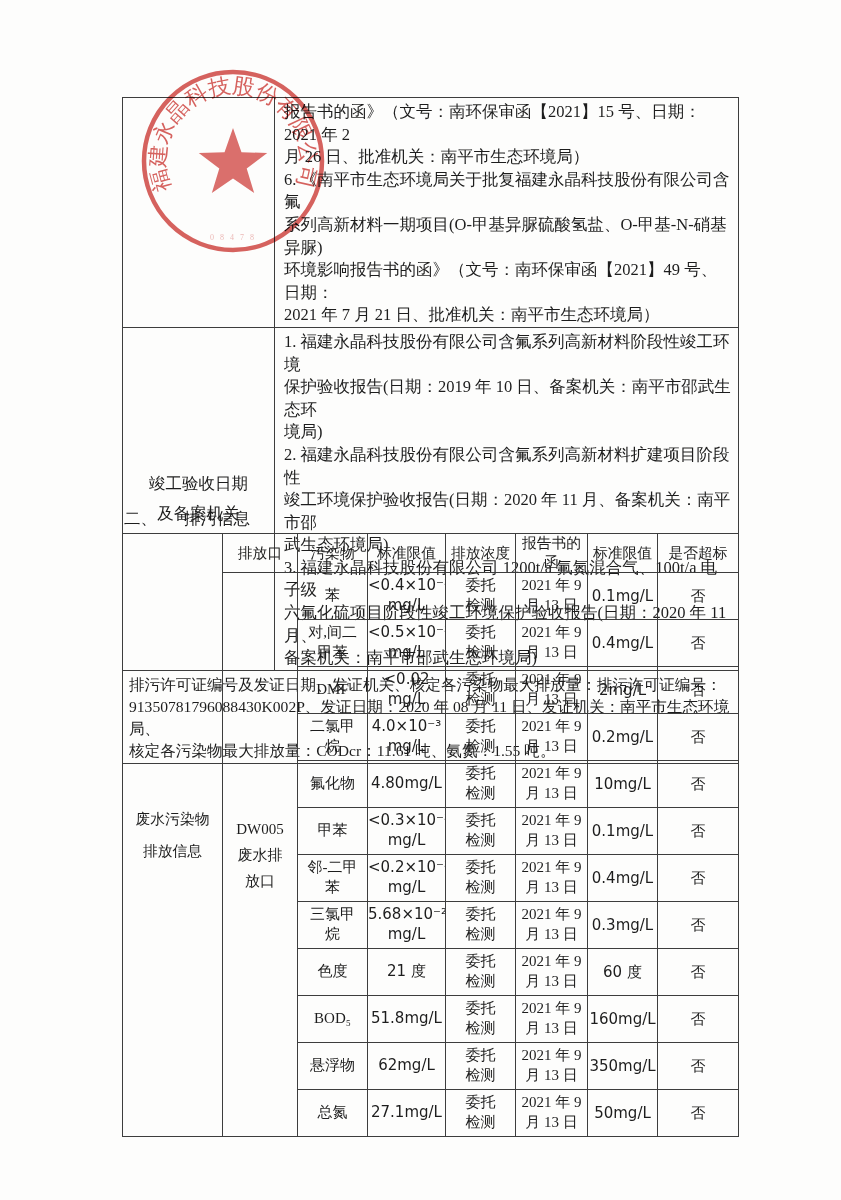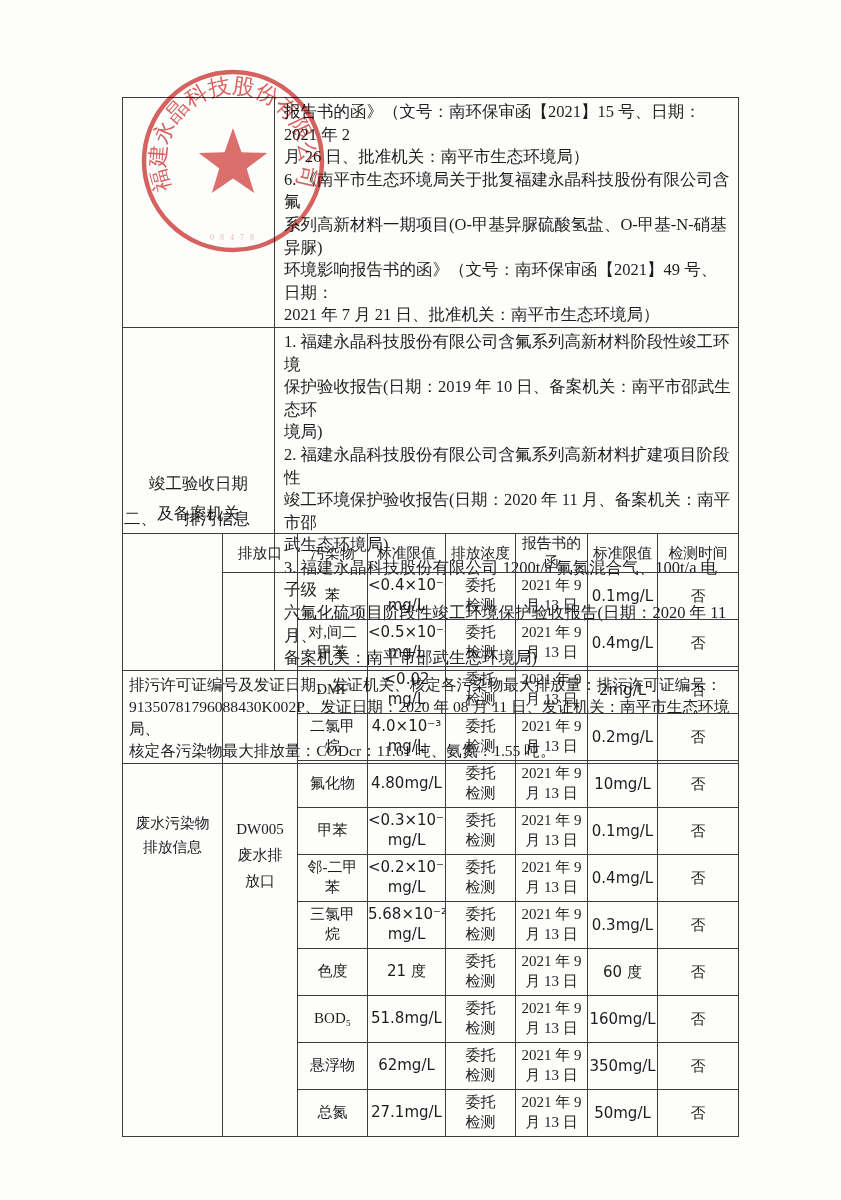--- a/index.html
+++ b/index.html
@@ -46,21 +46,21 @@
   }
   .section-heading .title { margin-left:27px; }
 
   
   .d-table { left:122px; top:533px; width:616px; }
   .d-table td { text-align:center; vertical-align:middle; font-size:15px; }
   .d-table tr.hdr { height:23px; }
   .d-table tr.data-row { height:47px; }
   .d-table .hdr td { font-size:14.8px; padding:0; }
   .pre { white-space:pre-line; line-height:19.8px; }
-  .left-label-cell { font-size:15.3px; line-height:24px; }
+  .left-label-cell { font-size:15.3px; line-height:32px; }
   .outlet-cell {
     font-family:Liberation Serif, serif;
     font-size:14.8px; line-height:26px;
   }
   .value-cell {
     font-family:"DejaVu Sans","Liberation Sans",sans-serif;
     font-size:14.3px;
   }
   .pollutant-cell, .method-cell, .exceed-cell { font-size:15px; }
   .time-cell { font-size:14.6px; }
@@ -132,21 +132,21 @@
     <tbody id="d-body">
       <tr class="hdr">
         <td rowspan="13" class="pre left-label-cell">废水污染物
 排放信息</td>
         <td>排放口</td>
         <td>污染物</td>
         <td>标准限值</td>
         <td>排放浓度</td>
         <td>报告书的函</td>
         <td>标准限值</td>
-        <td>检测时间</td>
+        <td>是否超标</td>
       </tr>
 
     <tr class="data-row">
           <td rowspan="12" class="pre outlet-cell">DW005
 废水排
 放口</td>
           <td class="pollutant-cell pre">苯</td>
           <td class="value-cell pre">&lt;0.4×10⁻³
 mg/L</td>
           <td class="method-cell pre">委托

